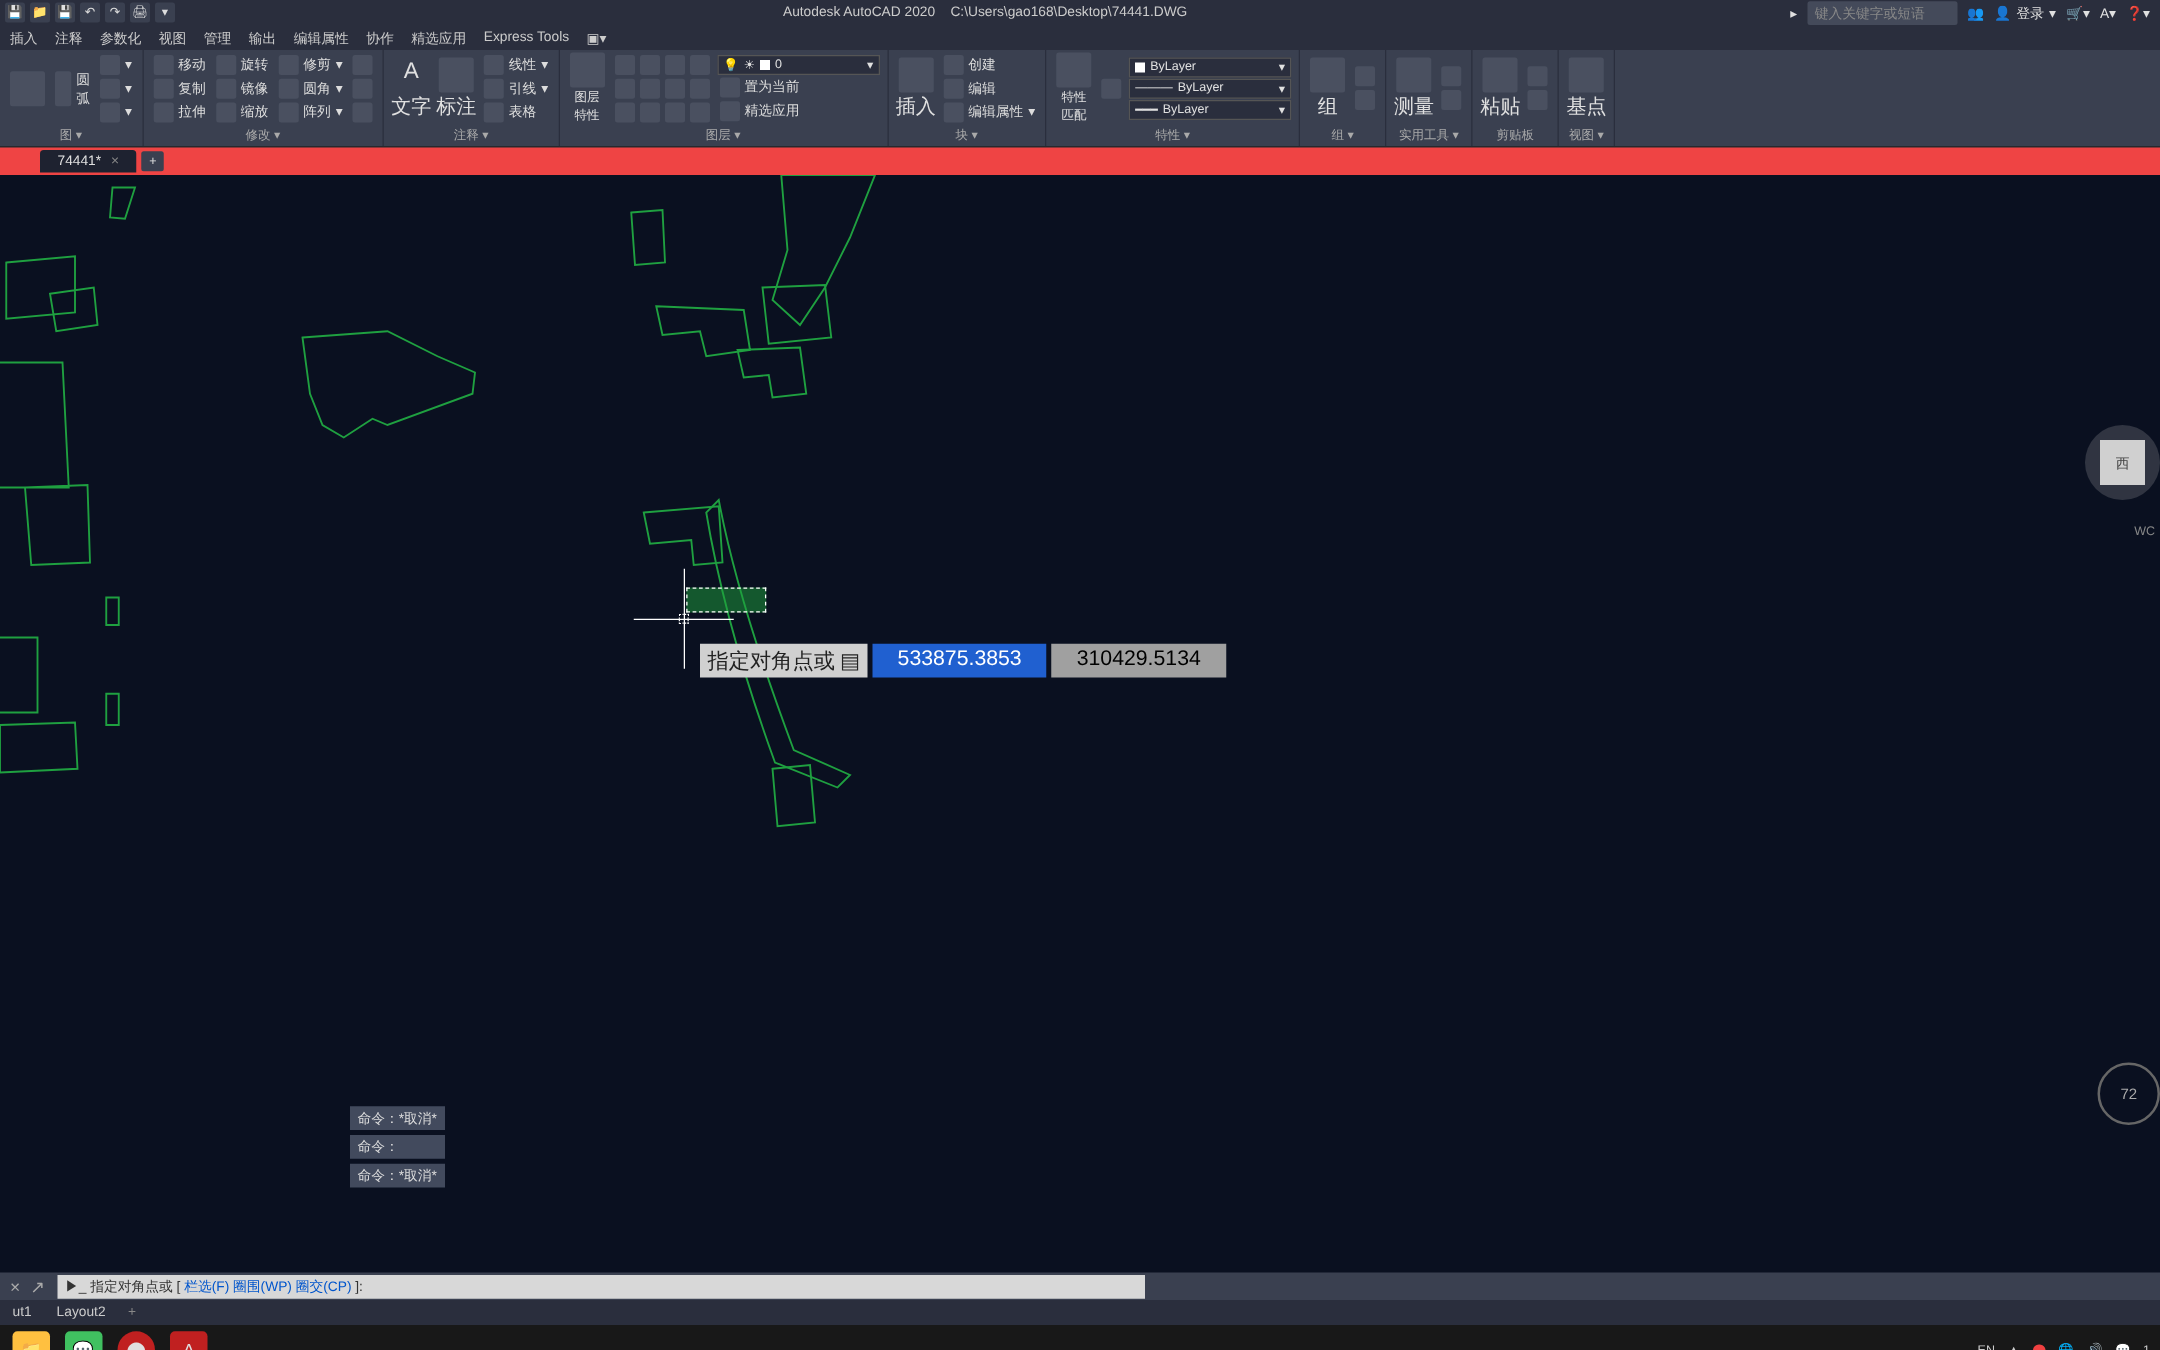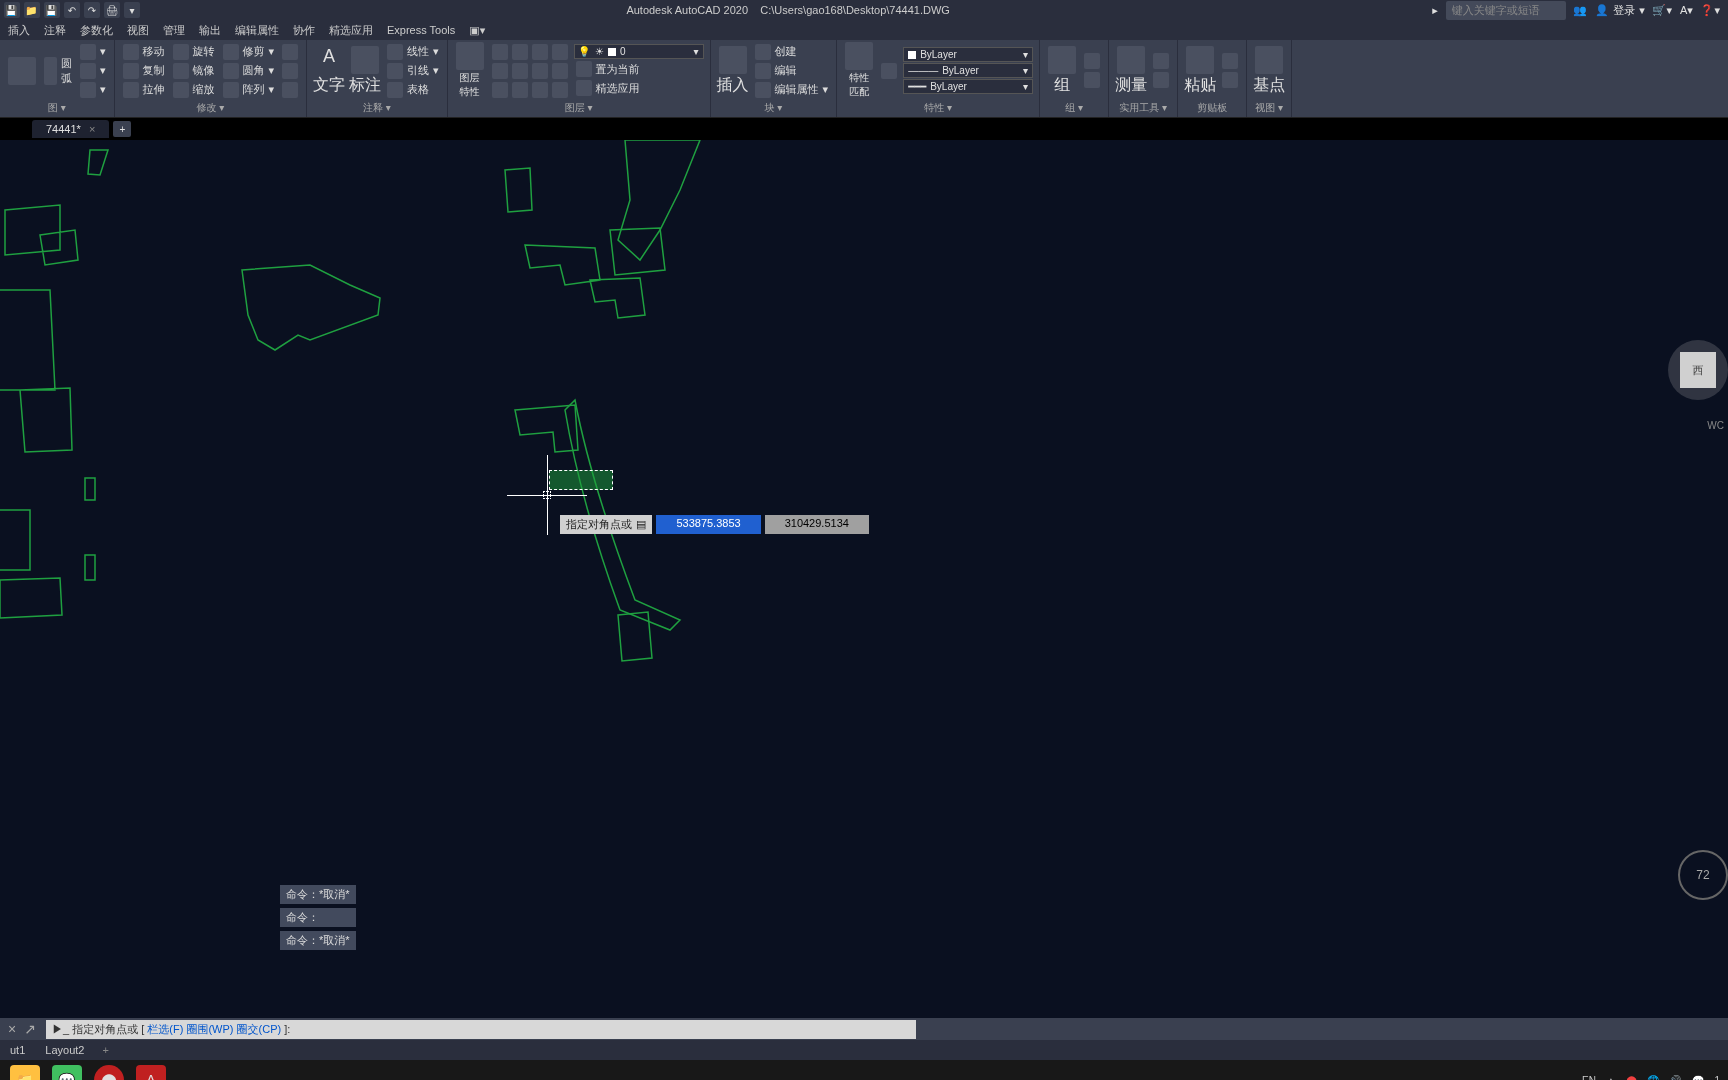--- a/index.html
+++ b/index.html
@@ -24,38 +24,38 @@
 .panel-content { flex: 1; display: flex; gap: 4px; align-items: center; }
 .panel-label { font-size: 10px; text-align: center; color: #aaa; padding-top: 2px; }
 .rbtn { display: flex; align-items: center; gap: 4px; font-size: 11px; color: #ddd; padding: 1px 2px; }
 .rbtn-icon { width: 16px; height: 16px; background: #4a5060; border-radius: 2px; display: inline-block; }
 .rbig { width: 32px; text-align: center; }
 .rbig .rbtn-icon { width: 28px; height: 28px; margin: 0 auto; display: block; }
 .col { display: flex; flex-direction: column; gap: 1px; }
 .layer-dd { background: #2a2e3d; border: 1px solid #555; padding: 1px 4px; width: 130px; font-size: 10px; display: flex; align-items: center; gap: 4px; }
 
 
-.filetabs { height: 22px; background: #000000; display: flex; align-items: center; }
+.filetabs { height: 22px; background: #ef4444; display: flex; align-items: center; }
 .filetab { background: #1e2230; padding: 3px 14px; font-size: 11px; display: flex; gap: 8px; align-items: center; margin-left: 32px; border-radius: 3px 3px 0 0; }
 .tab-close { color: #888; cursor: pointer; }
 .tab-plus { background: #3a4050; width: 18px; height: 16px; display: flex; align-items: center; justify-content: center; margin-left: 4px; border-radius: 2px; font-size: 10px; }
 
 
 .canvas { position: absolute; top: 140px; left: 0; right: 0; bottom: 60px; background: #0a1020; overflow: hidden; }
 .canvas svg { width: 100%; height: 100%; }
 .cad-line { stroke: #1fa040; stroke-width: 1.5; fill: none; }
 .selection-box { position: absolute; border: 1px dashed #fff; background: rgba(30,160,60,0.5); }
 .cursor-cross { position: absolute; pointer-events: none; }
 .cursor-cross .h, .cursor-cross .v { position: absolute; background: #fff; }
 .cursor-cross .h { height: 1px; width: 80px; left: -40px; }
 .cursor-cross .v { width: 1px; height: 80px; top: -40px; }
 .pickbox { position: absolute; width: 8px; height: 8px; border: 1px dotted #fff; left: -4px; top: -4px; }
 
 
-.dyn-input { position: absolute; display: flex; gap: 4px; font-size: 11px; }
+.dyn-input { position: absolute; display: flex; gap: 4px; font-size: 17px; }
 .dyn-label { background: #d0d0d0; color: #222; padding: 2px 6px; display: flex; align-items: center; gap: 4px; }
 .dyn-val { background: #a0a0a0; color: #000; padding: 2px 20px; }
 .dyn-val.sel { background: #2060d0; color: #fff; }
 
 
 .cmd-history { position: absolute; bottom: 70px; left: 280px; display: flex; flex-direction: column; font-size: 11px; }
 .cmd-line { background: rgba(90,100,120,0.7); padding: 2px 6px; margin-top: 4px; color: #ddd; }
 
 
 .cmdbar { position: absolute; bottom: 40px; left: 0; right: 0; height: 22px; display: flex; align-items: center; background: #3a4050; }

